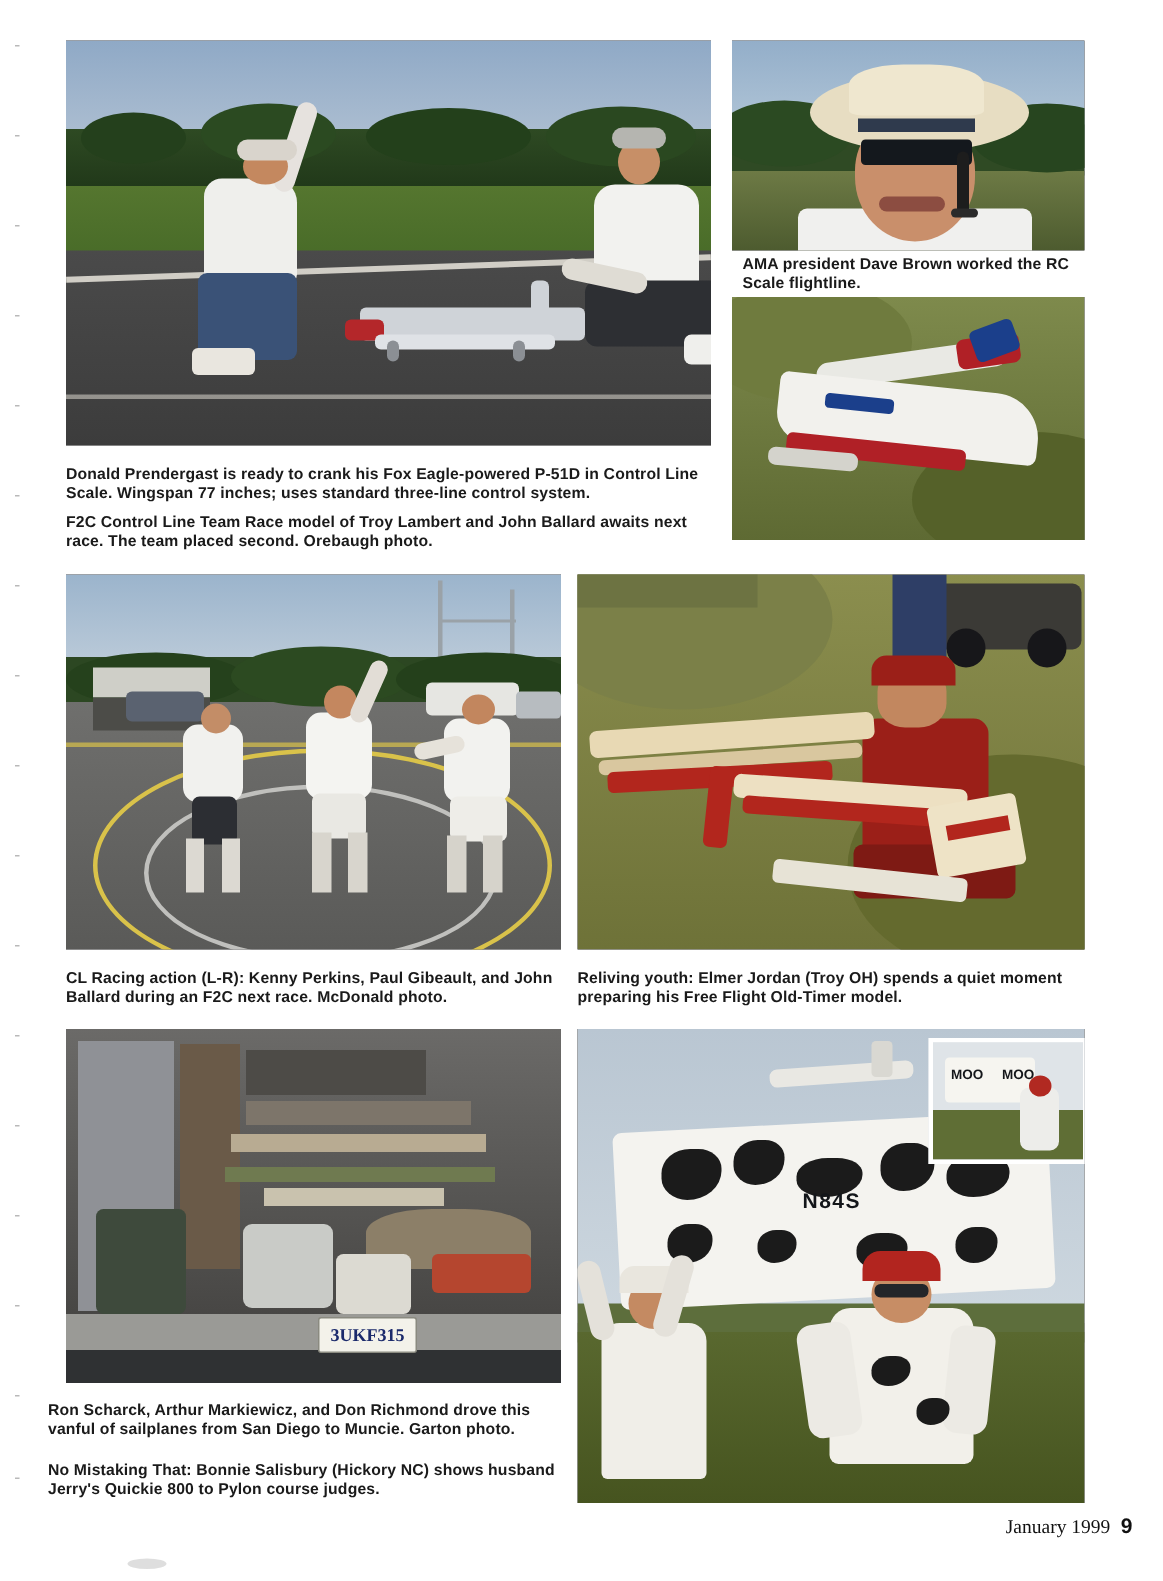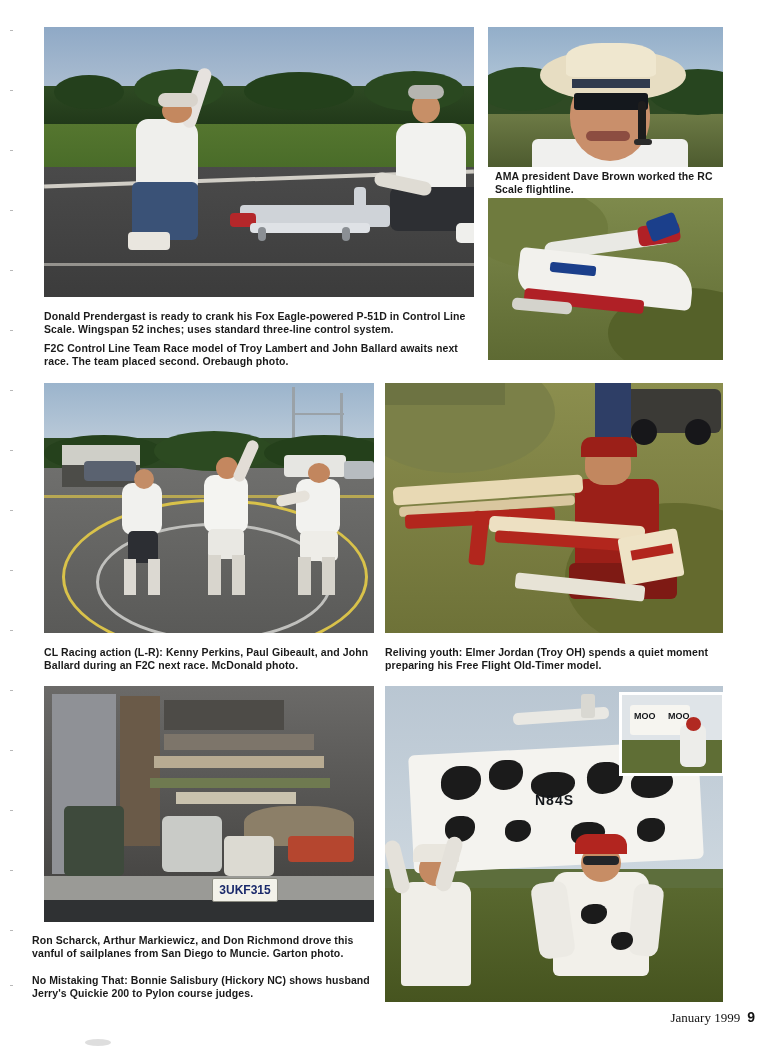--- a/index.html
+++ b/index.html
@@ -117,21 +117,21 @@
   
   .p5 .field   { position:absolute; left:0; right:0; top:0; bottom:0; background:linear-gradient(#8b8e4e,#6e7238); }
   .p5 .wing    { position:absolute; background:#e8d9b4; }
   .p5 .redpart { position:absolute; background:#b2261d; }
   .p5 .man     { position:absolute; background:#9b1f18; border-radius:10px 10px 4px 4px; }
 
   
   .p6 .bg      { position:absolute; left:0; right:0; top:0; bottom:0; background:linear-gradient(#6b6a68,#3f3e3c); }
   .p6 .vanbody { position:absolute; background:#9a9a96; }
   .p6 .plate   { position:absolute; background:#f3f2ea; border:1px solid #8a8a80; border-radius:2px;
-                 font-family:Liberation Sans, sans-serif; font-weight:bold; color:#1b2a6b;
+                 font-family:Liberation Serif, serif; font-weight:bold; color:#1b2a6b;
                  display:flex; align-items:center; justify-content:center; }
 
   
   .p7 .sky     { top:0; height:62%; background:linear-gradient(#b9c6d2,#cdd7df); }
   .p7 .horizon { position:absolute; left:0; right:0; top:58%; height:8%; background:#5d6e3c; }
   .p7 .grnd    { position:absolute; left:0; right:0; top:64%; bottom:0; background:linear-gradient(#59682f,#46541f); }
   .p7 .cowwing { position:absolute; background:#f4f3ef; }
   .p7 .spot    { position:absolute; background:#1b1b1b; border-radius:50% 40% 60% 45%; }
   .p7 .inset   { position:absolute; border:3px solid #ffffff; overflow:hidden; background:#cfd6dc; }
   .p7 .person  { position:absolute; }
@@ -228,21 +228,21 @@
     <div class="rect" style="left:56px; top:36px; width:128px; height:18px; background:#e9e9e4; transform:rotate(-8deg); border-radius:8px;"></div>
     <div class="red" style="left:150px; top:26px; width:42px; height:20px; transform:rotate(-8deg); border-radius:5px;"></div>
     <div class="blue" style="left:160px; top:18px; width:30px; height:22px; transform:rotate(-20deg); border-radius:4px;"></div>
 
     <div class="rect" style="left:30px; top:58px; width:175px; height:46px; background:#f2f1ed; transform:rotate(6deg); border-radius:6px 30px 6px 20px;"></div>
     <div class="red" style="left:36px; top:96px; width:120px; height:14px; transform:rotate(6deg); border-radius:4px;"></div>
     <div class="blue" style="left:62px; top:66px; width:46px; height:10px; transform:rotate(6deg); border-radius:3px;"></div>
     <div class="rect" style="left:24px; top:102px; width:60px; height:12px; background:#d4d3cc; transform:rotate(5deg); border-radius:5px;"></div>
   </div>
 
-  <div class="caption" style="left:44px; top:310px; width:428px;">Donald Prendergast is ready to crank his Fox Eagle-powered P-51D in Control Line Scale. Wingspan 52 inches; uses standard three-line control system.</div>
+  <div class="caption" style="left:44px; top:310px; width:428px;">Donald Prendergast is ready to crank his Fox Eagle-powered P-51D in Control Line Scale. Wingspan 77 inches; uses standard three-line control system.</div>
 
   <div class="caption" style="left:44px; top:342px; width:428px;">F2C Control Line Team Race model of Troy Lambert and John Ballard awaits next race. The team placed second. Orebaugh photo.</div>
 
   <div class="photo p4" style="left:44px; top:383px; width:330px; height:250px;">
     <div class="sky band"></div>
     <div class="trees band"></div>
     <div class="pave"></div>
 
     <div class="rect" style="left:248px; top:4px; width:3px; height:70px; background:#9aa2a8;"></div>
     <div class="rect" style="left:296px; top:10px; width:3px; height:64px; background:#9aa2a8;"></div>
@@ -379,20 +379,20 @@
       <div style="position:absolute; left:8px; top:10px; width:60px; height:30px; background:#f6f5f0; border-radius:3px;"></div>
       <div class="moo" style="left:12px; top:16px; font-size:9px;">MOO</div>
       <div class="moo" style="left:46px; top:16px; font-size:9px;">MOO</div>
       <div style="position:absolute; left:58px; top:30px; width:26px; height:42px; background:#ededea; border-radius:6px;"></div>
       <div style="position:absolute; left:64px; top:22px; width:15px; height:14px; background:#b12921; border-radius:50%;"></div>
     </div>
   </div>
 
   <div class="caption" style="left:32px; top:934px; width:344px;">Ron Scharck, Arthur Markiewicz, and Don Richmond drove this vanful of sailplanes from San Diego to Muncie. Garton photo.</div>
 
-  <div class="caption" style="left:32px; top:974px; width:344px;">No Mistaking That: Bonnie Salisbury (Hickory NC) shows husband Jerry's Quickie 200 to Pylon course judges.</div>
+  <div class="caption" style="left:32px; top:974px; width:344px;">No Mistaking That: Bonnie Salisbury (Hickory NC) shows husband Jerry's Quickie 800 to Pylon course judges.</div>
 
   <div class="footer">
     <span>January 1999</span><span class="pg">9</span>
   </div>
 
   <div class="smudge"></div>
 </div>
 
 </body></html>

